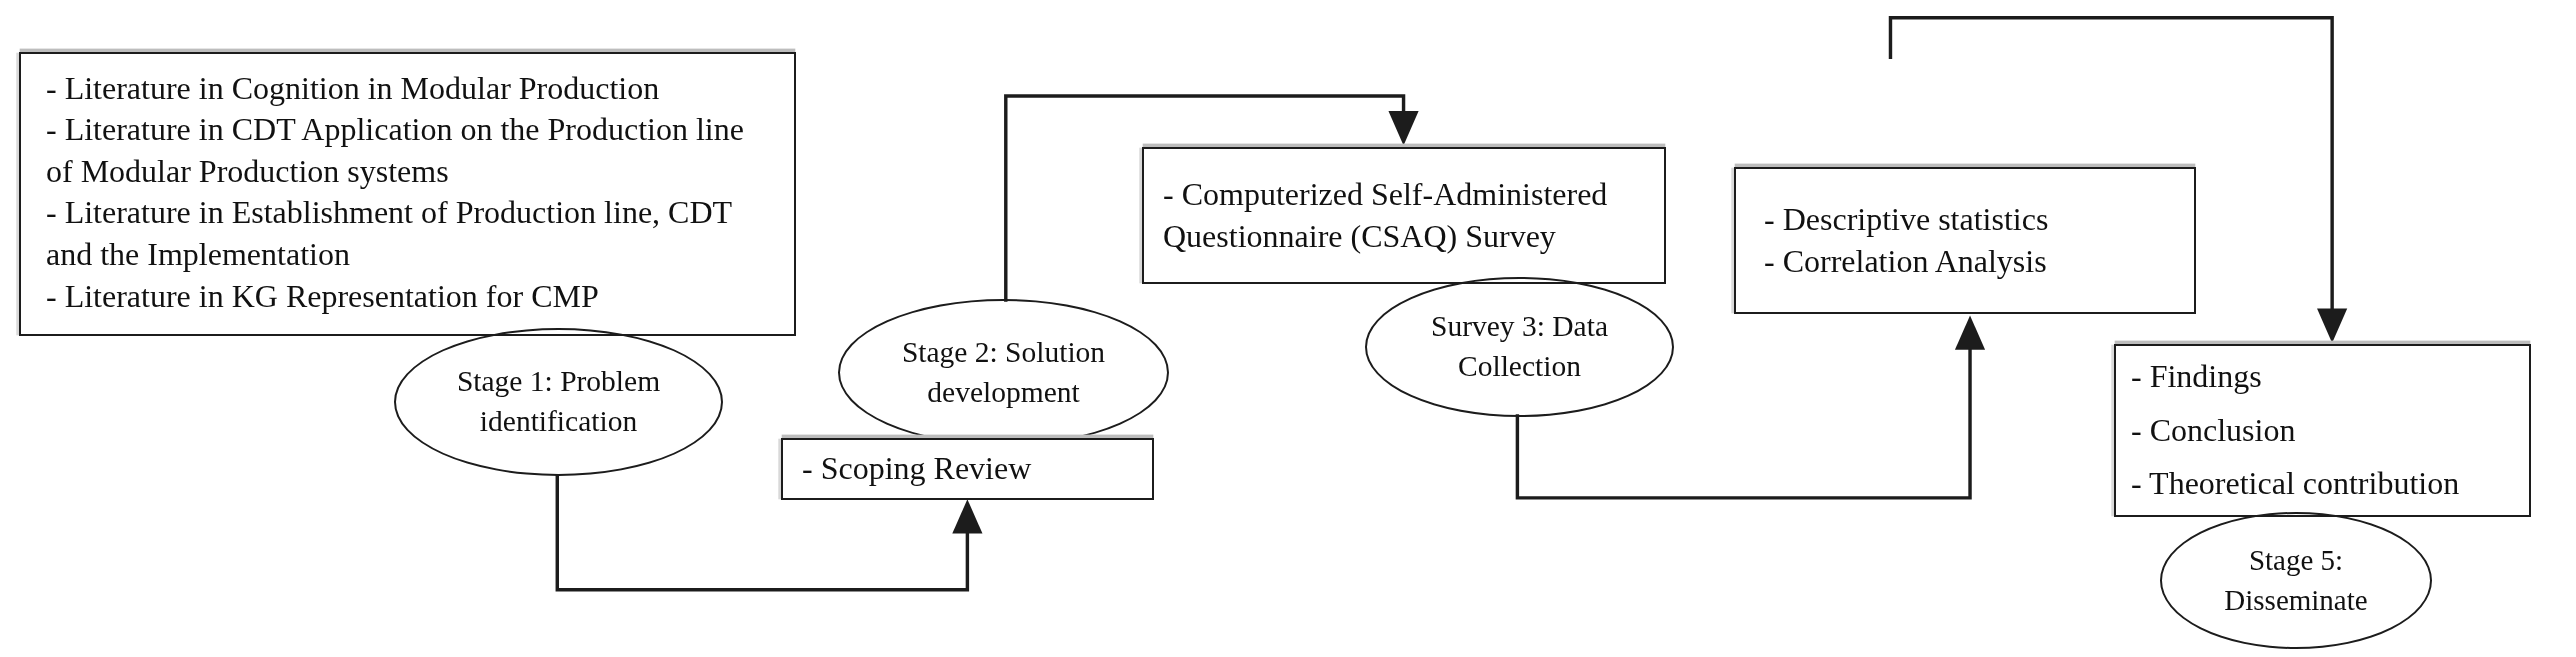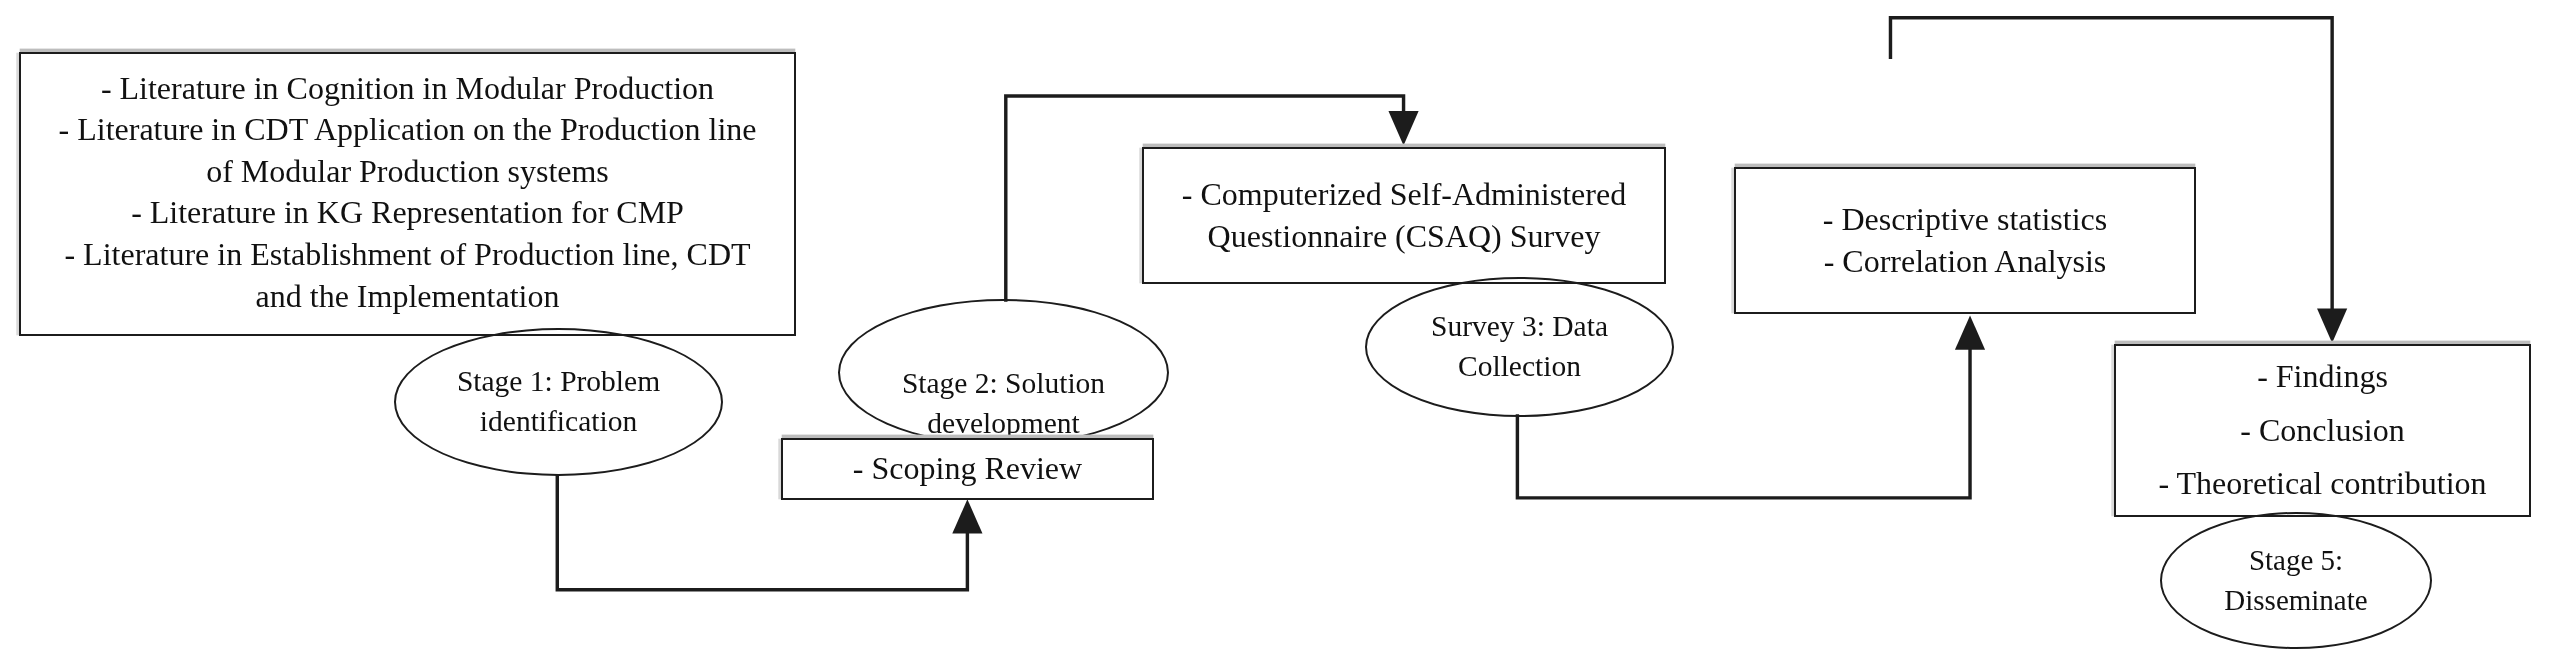--- a/index.html
+++ b/index.html
@@ -27,21 +27,20 @@
     stroke: var(--stroke, #1c1c1c);
     stroke-width: 5;
   }
   .connector-layer polygon {
     fill: var(--stroke, #1c1c1c);
     stroke: none;
   }
   .node {
     position: absolute;
     box-sizing: border-box;
-    text-align: center;
   }
   .box {
     border: 2.7px solid var(--stroke, #1c1c1c);
     background: #ffffff;
     box-shadow: 0 -4.1px 0 -0.7px var(--halo, #bdbdbd), -3.4px 0 0 -0.7px #d9d9d9;
     display: flex;
     flex-direction: column;
     justify-content: center;
     font-size: 32px;
     line-height: 1.3;
@@ -57,21 +56,21 @@
     align-items: center;
     text-align: center;
     font-size: 29.5px;
     line-height: 1.35;
   }
   .ellipse .ellipse-line { white-space: nowrap; }
 
   
   .literature-box   { left: 19px;   top: 52px;  width: 777px; height: 284px; padding: 13.7px 25px; justify-content: flex-start; }
   .stage1-ellipse   { left: 394px;  top: 328px; width: 329px;  height: 148px; }
-  .stage2-ellipse   { left: 838px; top: 299px; width: 331px;  height: 147px; justify-content: flex-end; }
+  .stage2-ellipse   { left: 838px; top: 299px; width: 331px;  height: 147px; }
   .scoping-box      { left: 781px; top: 438px; width: 373px;  height: 62px;  padding: 0 19px; }
   .csaq-box         { left: 1142px; top: 147px; width: 524px;  height: 137px; padding: 0 19px; }
   .stage3-ellipse   { left: 1365px; top: 277px; width: 309px;  height: 140px; }
   .stage4-ellipse   { left: 1789px; top: 58px;  width: 284px;  height: 123px; font-size: 29px; }
   .descriptive-box  { left: 1734px; top: 167px; width: 462px;  height: 147px; padding: 0 28px; }
   .findings-box     { left: 2114px; top: 344px; width: 417px;  height: 173px; padding: 5.5px 15px; gap: 12px; }
   .stage5-ellipse   { left: 2160px; top: 512px; width: 272px;  height: 137px; font-size: 29px; }
 </style>
 </head>
 <body>
@@ -89,22 +88,22 @@
     <path d="M 2212 604 L 2212 726 L 2872 726 L 2872 488"></path>
     <polygon points="2872,460 2850,510 2894,510"></polygon>
 
     <path d="M 2756 86 L 2756 26 L 3400 26 L 3400 452"></path>
     <polygon points="3400,500 3378,450 3422,450"></polygon>
   </svg>
 
   <div class="node box literature-box">
     <div class="bullet-line">- Literature in Cognition in Modular Production</div>
     <div class="bullet-line">- Literature in CDT Application on the Production line of Modular Production systems</div>
+    <div class="bullet-line">- Literature in Establishment of Production line, CDT and the Implementation</div>
     <div class="bullet-line">- Literature in KG Representation for CMP</div>
-    <div class="bullet-line">- Literature in Establishment of Production line, CDT and the Implementation</div>
   </div>
 
   <div class="node ellipse stage1-ellipse">
     <div class="ellipse-line">Stage 1: Problem</div>
     <div class="ellipse-line">identification</div>
   </div>
 
   <div class="node ellipse stage2-ellipse">
     <div class="ellipse-line">Stage 2: Solution</div>
     <div class="ellipse-line">development</div>

